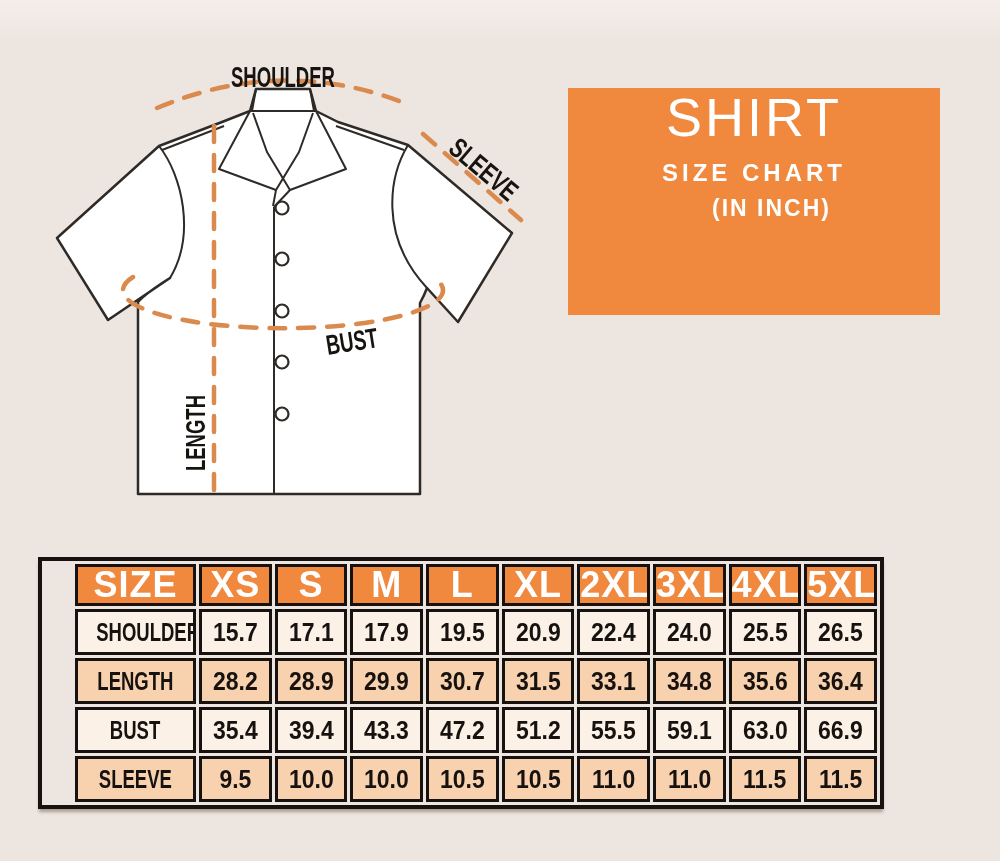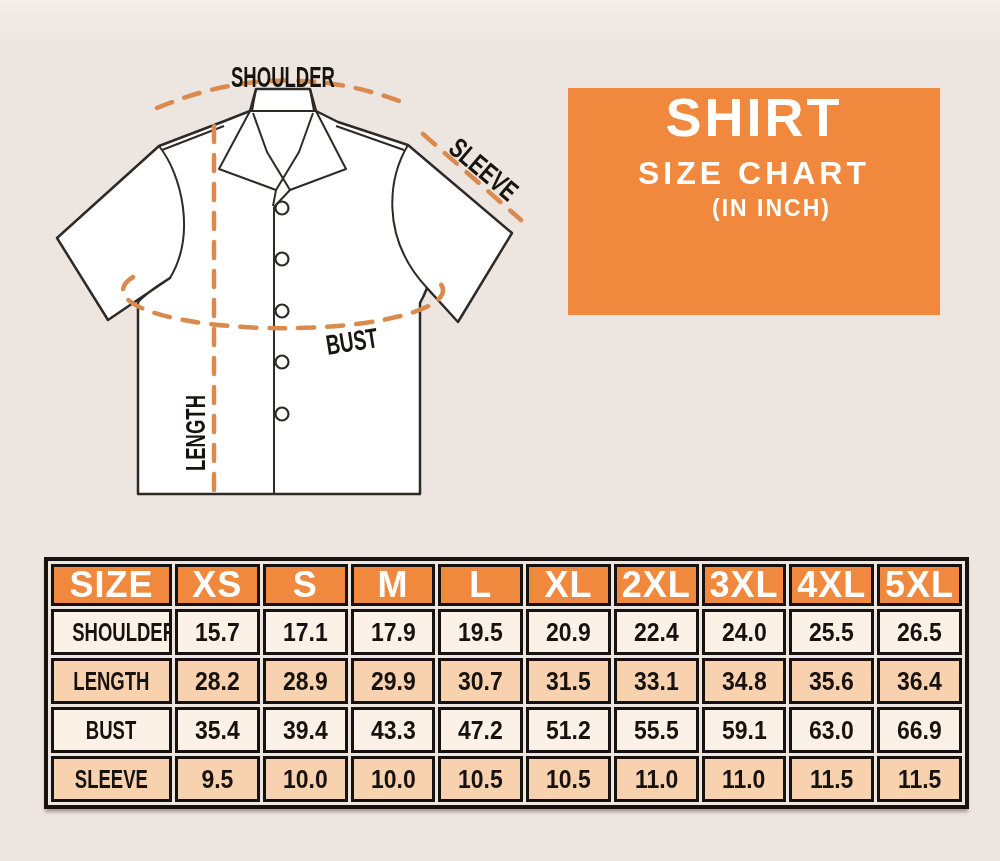--- a/index.html
+++ b/index.html
@@ -14,35 +14,36 @@
   }
   
   .diagram{position:absolute;left:0;top:0;}
   .diagram text{font-family:"Liberation Sans", sans-serif;font-weight:700;fill:#17130F;}
   
   .card{
     position:absolute;left:568px;top:88px;width:372px;height:227px;
     background:#F0883E;color:#FFFFFF;text-align:center;box-sizing:border-box;
   }
   .card .t1{font-size:54px;font-weight:700;letter-spacing:3px;line-height:58px;margin-top:24px;}
-  .card .t2{font-size:54px;font-weight:700;letter-spacing:3px;line-height:58px;}
-  .card .t3{font-size:32px;font-weight:700;letter-spacing:4px;line-height:30px;margin-top:12px;}
+  .card .t2{font-size:54px;font-weight:400;letter-spacing:3px;line-height:58px;}
+  .card .t3{font-size:24px;font-weight:700;letter-spacing:4px;line-height:30px;margin-top:12px;}
   .card .t4{font-size:23px;font-weight:700;letter-spacing:2px;line-height:26px;margin-top:7px;padding-left:35px;}
   
   .note{
     position:absolute;left:561px;top:333px;width:400px;
     font-size:24px;line-height:30px;color:#26211D;
     white-space:pre-line;letter-spacing:0.2px;
   }
   
   .size-table{
-    position:absolute;left:44px;top:557px;width:925px;
+    position:absolute;left:38px;top:557px;width:846px;
     border-collapse:separate;border-spacing:3px;
     border:4px solid #17120F;table-layout:fixed;
     box-shadow:0 4px 3px -1px rgba(91,70,54,0.45);
+    padding-left:30px;
   }
   .size-table col.label-col{width:121px;}
   .size-table th,.size-table td{
     border:3px solid #17120F;text-align:center;padding:0;box-sizing:border-box;
     vertical-align:middle;overflow:hidden;
   }
   .size-table th{background:#F0883E;height:42px;}
   .size-table td{height:46px;}
   tr.row-light td{background:#FBF1E7;}
   tr.row-peach td{background:#F8D2AF;}

